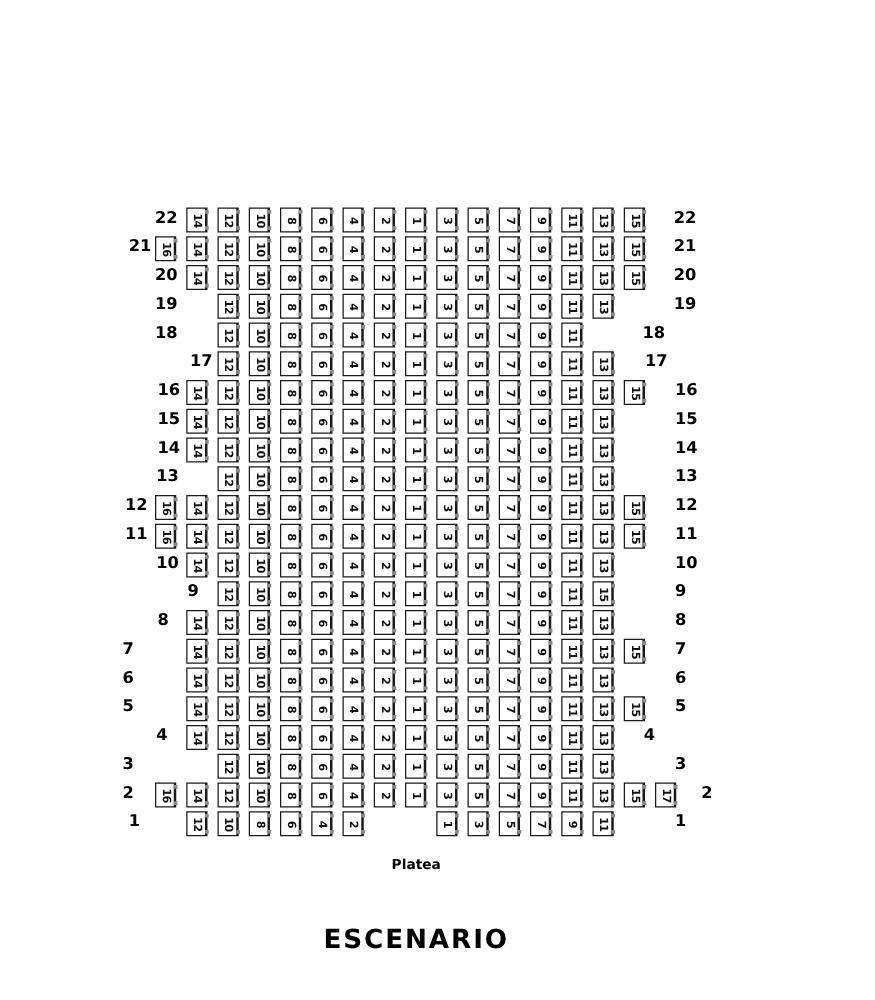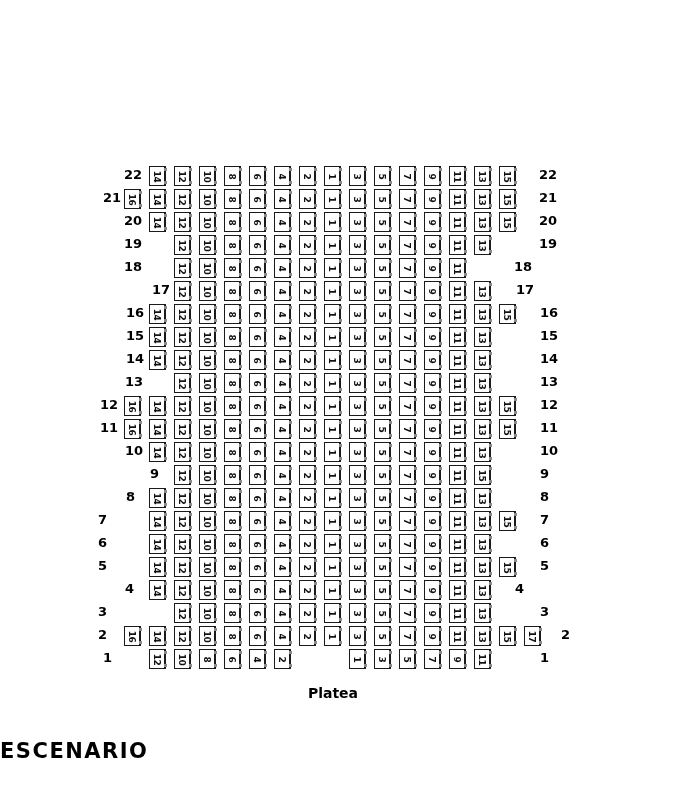--- a/index.html
+++ b/index.html
@@ -22,24 +22,24 @@
   .seat span{
     transform:rotate(90deg);
     font-size:9px;font-weight:bold;color:#111;letter-spacing:-0.5px;
     white-space:nowrap;line-height:1;
   }
   .rowlab{
     position:absolute;font-size:13px;font-weight:bold;color:#000;line-height:1.2;
   }
   .section-label{
     position:absolute;left:0;top:685px;width:666px;text-align:center;
-    font-size:14px;font-weight:bold;color:#000;
+    font-size:11px;font-weight:bold;color:#000;
   }
   .stage-label{
-    position:absolute;left:0;top:739px;width:666px;
+    position:absolute;left:0;top:739px;width:666px;text-align:center;
     font-size:21px;font-weight:bold;letter-spacing:1.5px;color:#000;
   }
 </style>
 </head>
 <body>
 
 <div id="seat-map">
   <div class="section-label">Platea</div>
   <div class="stage-label">ESCENARIO</div>
 <div class="rowlab" style="left: 124px; top: 167px;">22</div>

